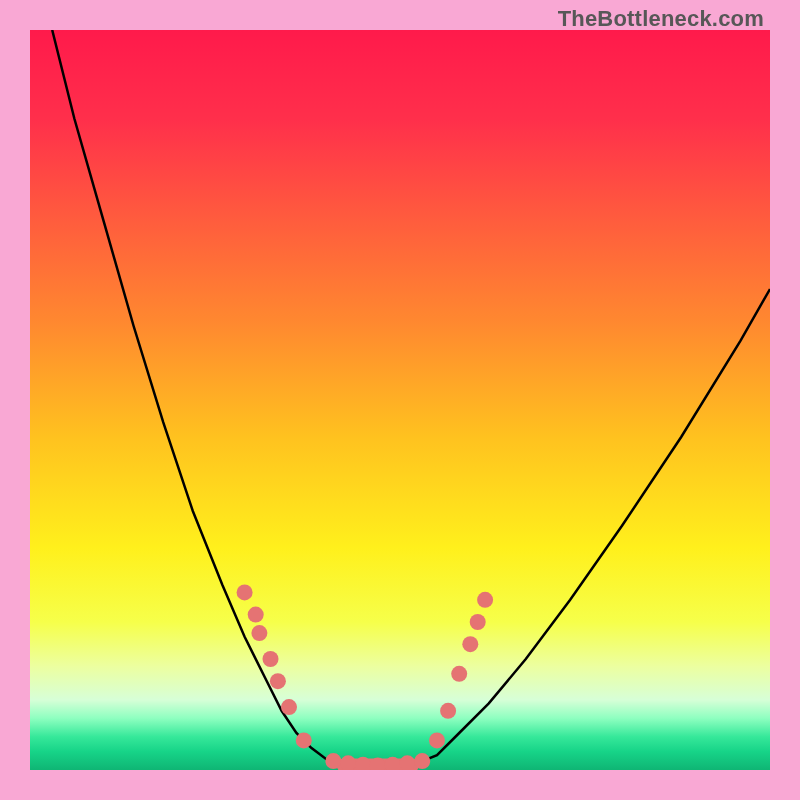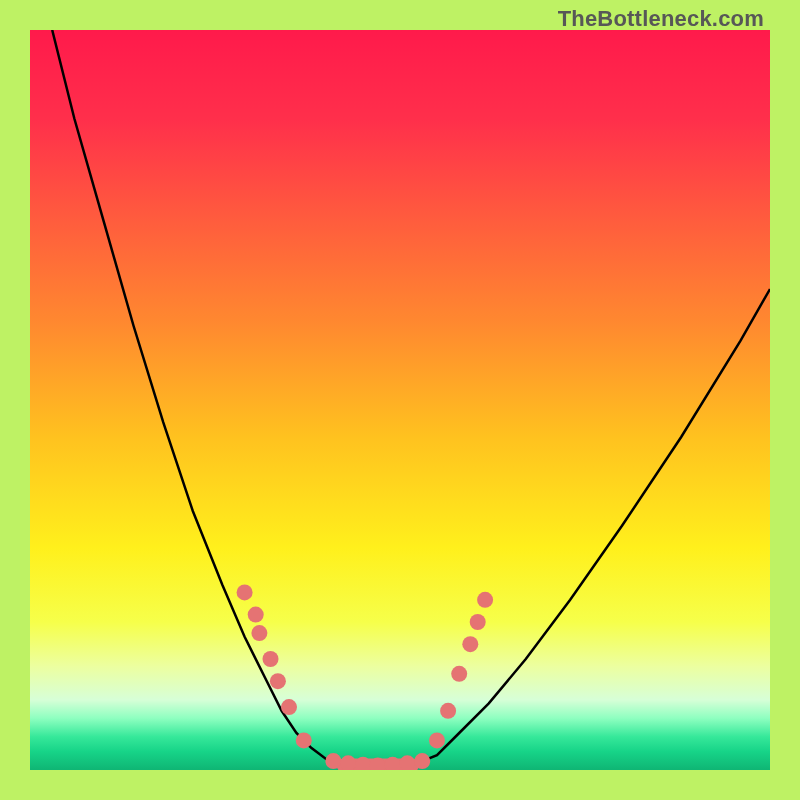--- a/index.html
+++ b/index.html
@@ -9,21 +9,21 @@
     height: 800px;
     overflow: hidden;
     background: #000;
     font-family: Arial, Helvetica, sans-serif;
   }
   .frame {
     position: absolute;
     left: 0; top: 0;
     width: 800px;
     height: 800px;
-    background: #bef264;
+    background: #f9a8d4;
   }
   .plot {
     position: absolute;
     left: 30px;
     top: 30px;
     width: 740px;
     height: 740px;
     overflow: hidden;
   }
   .watermark {

